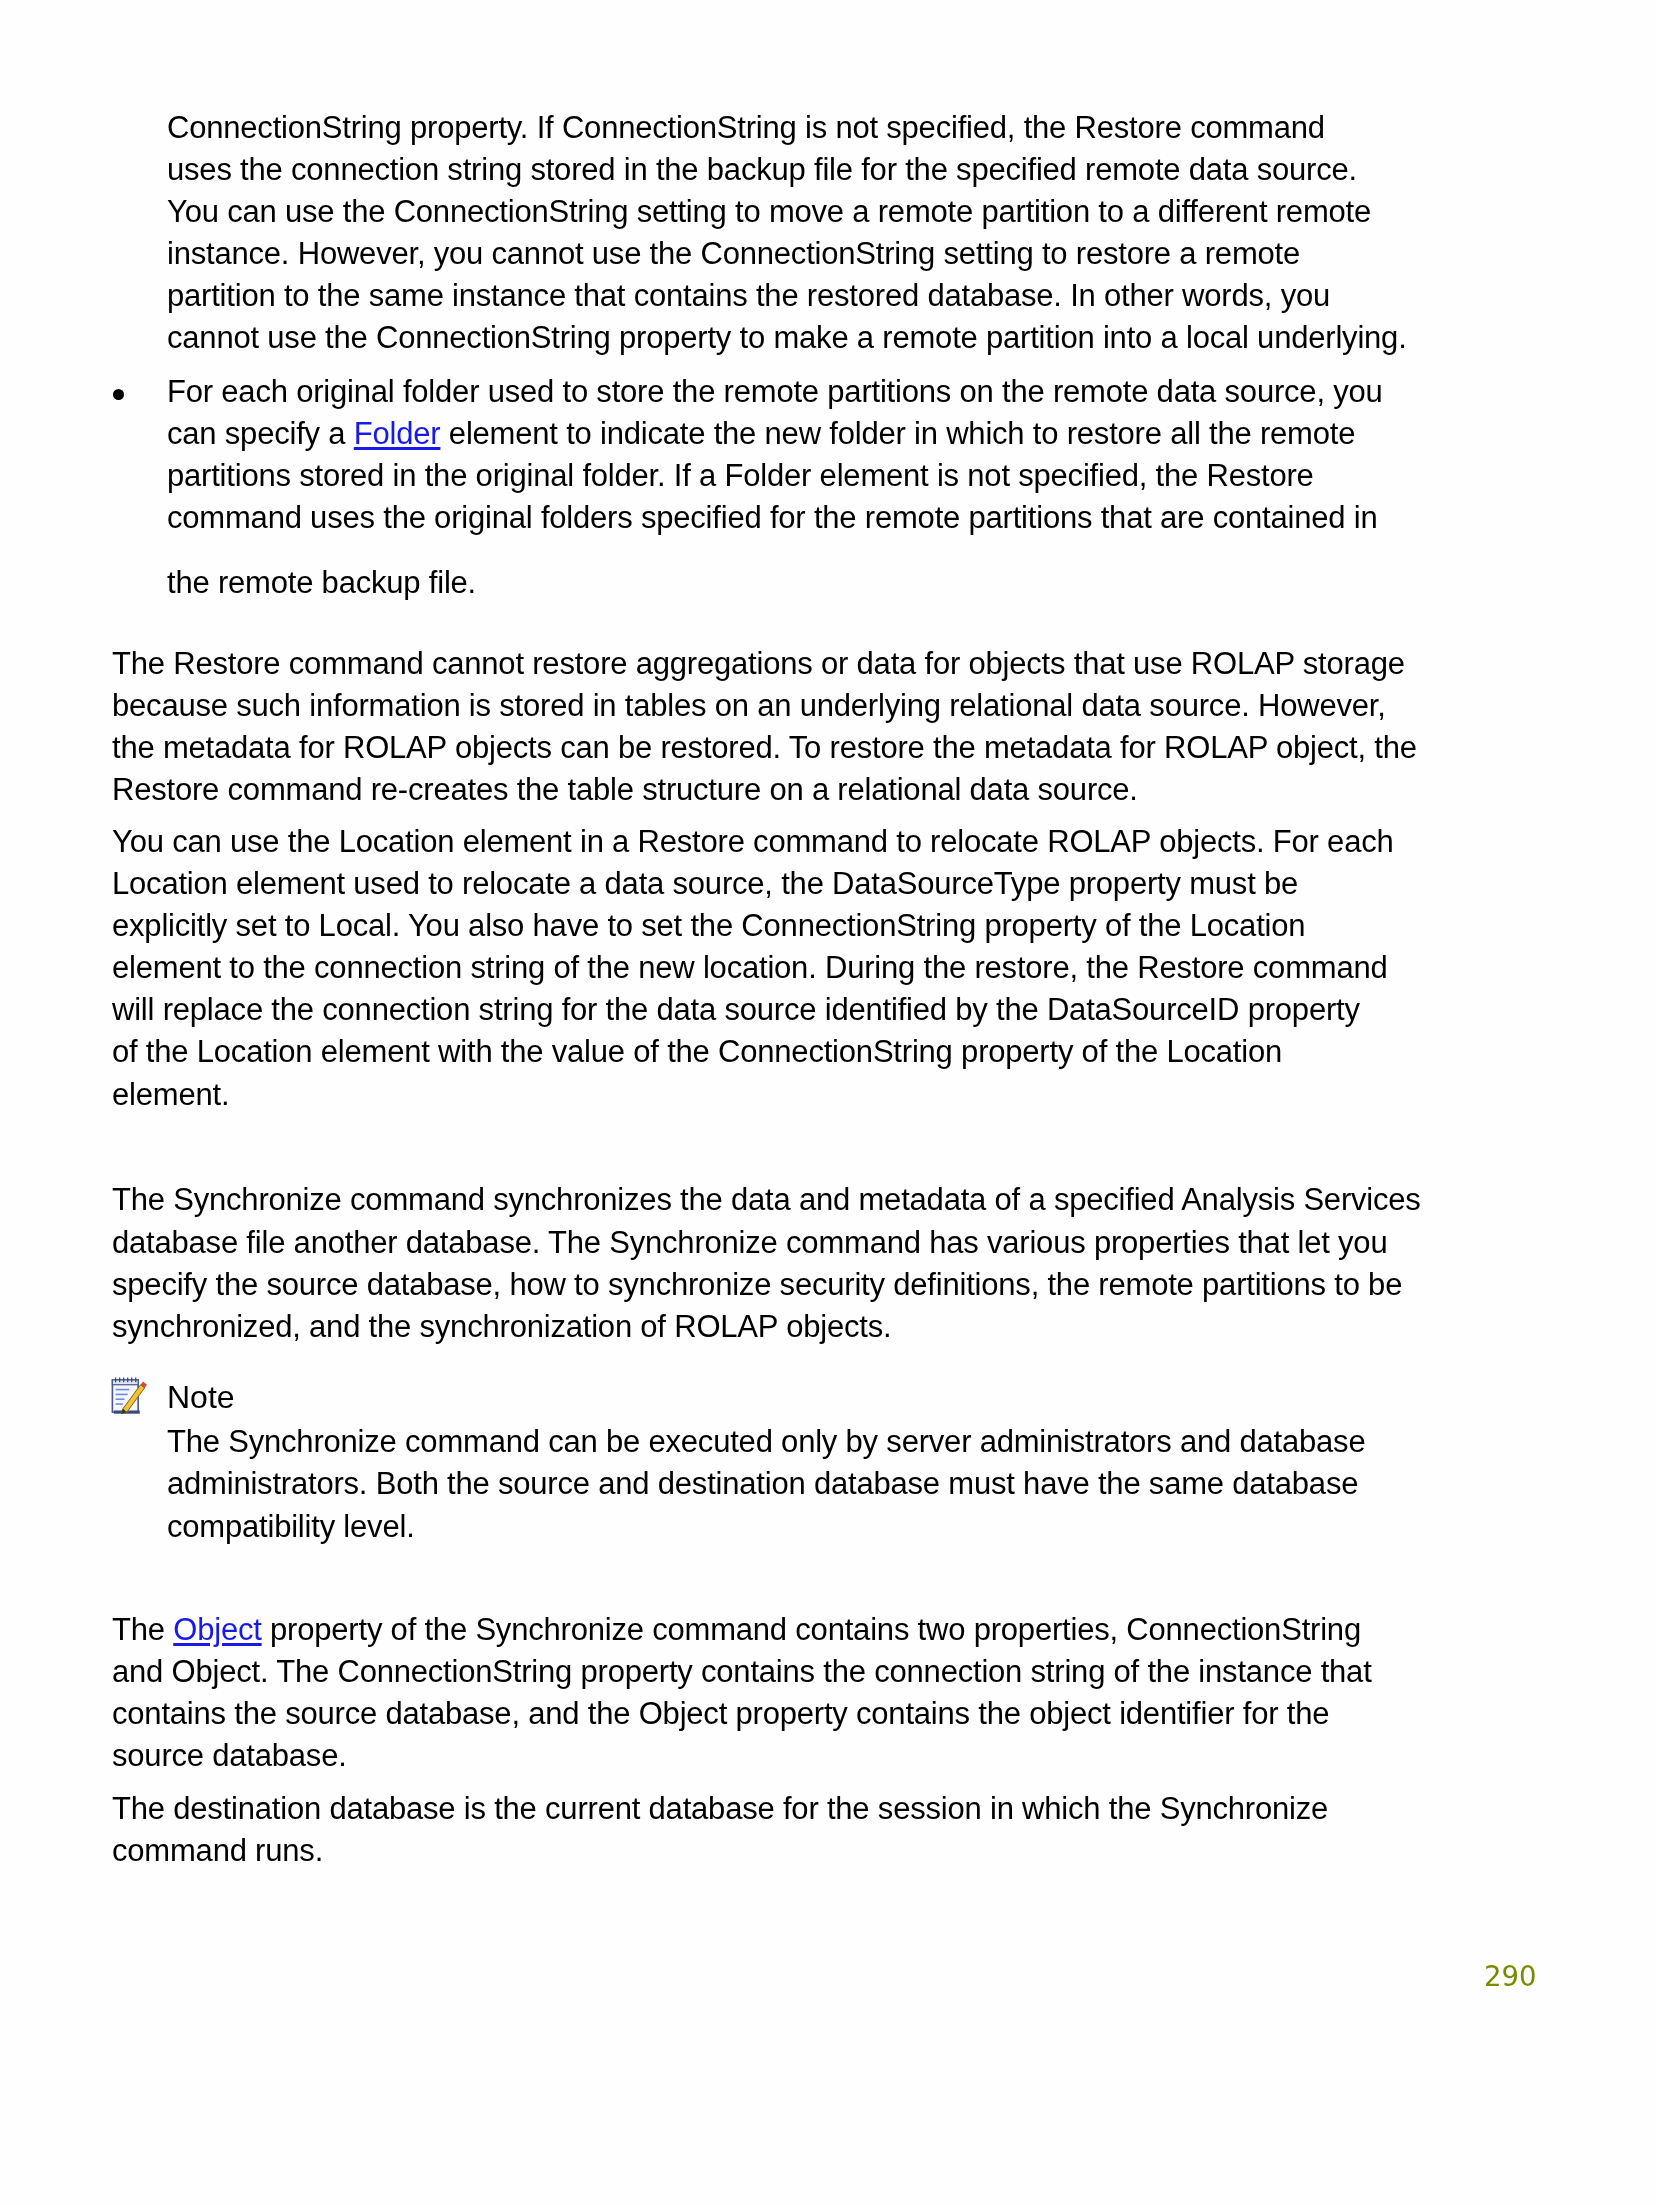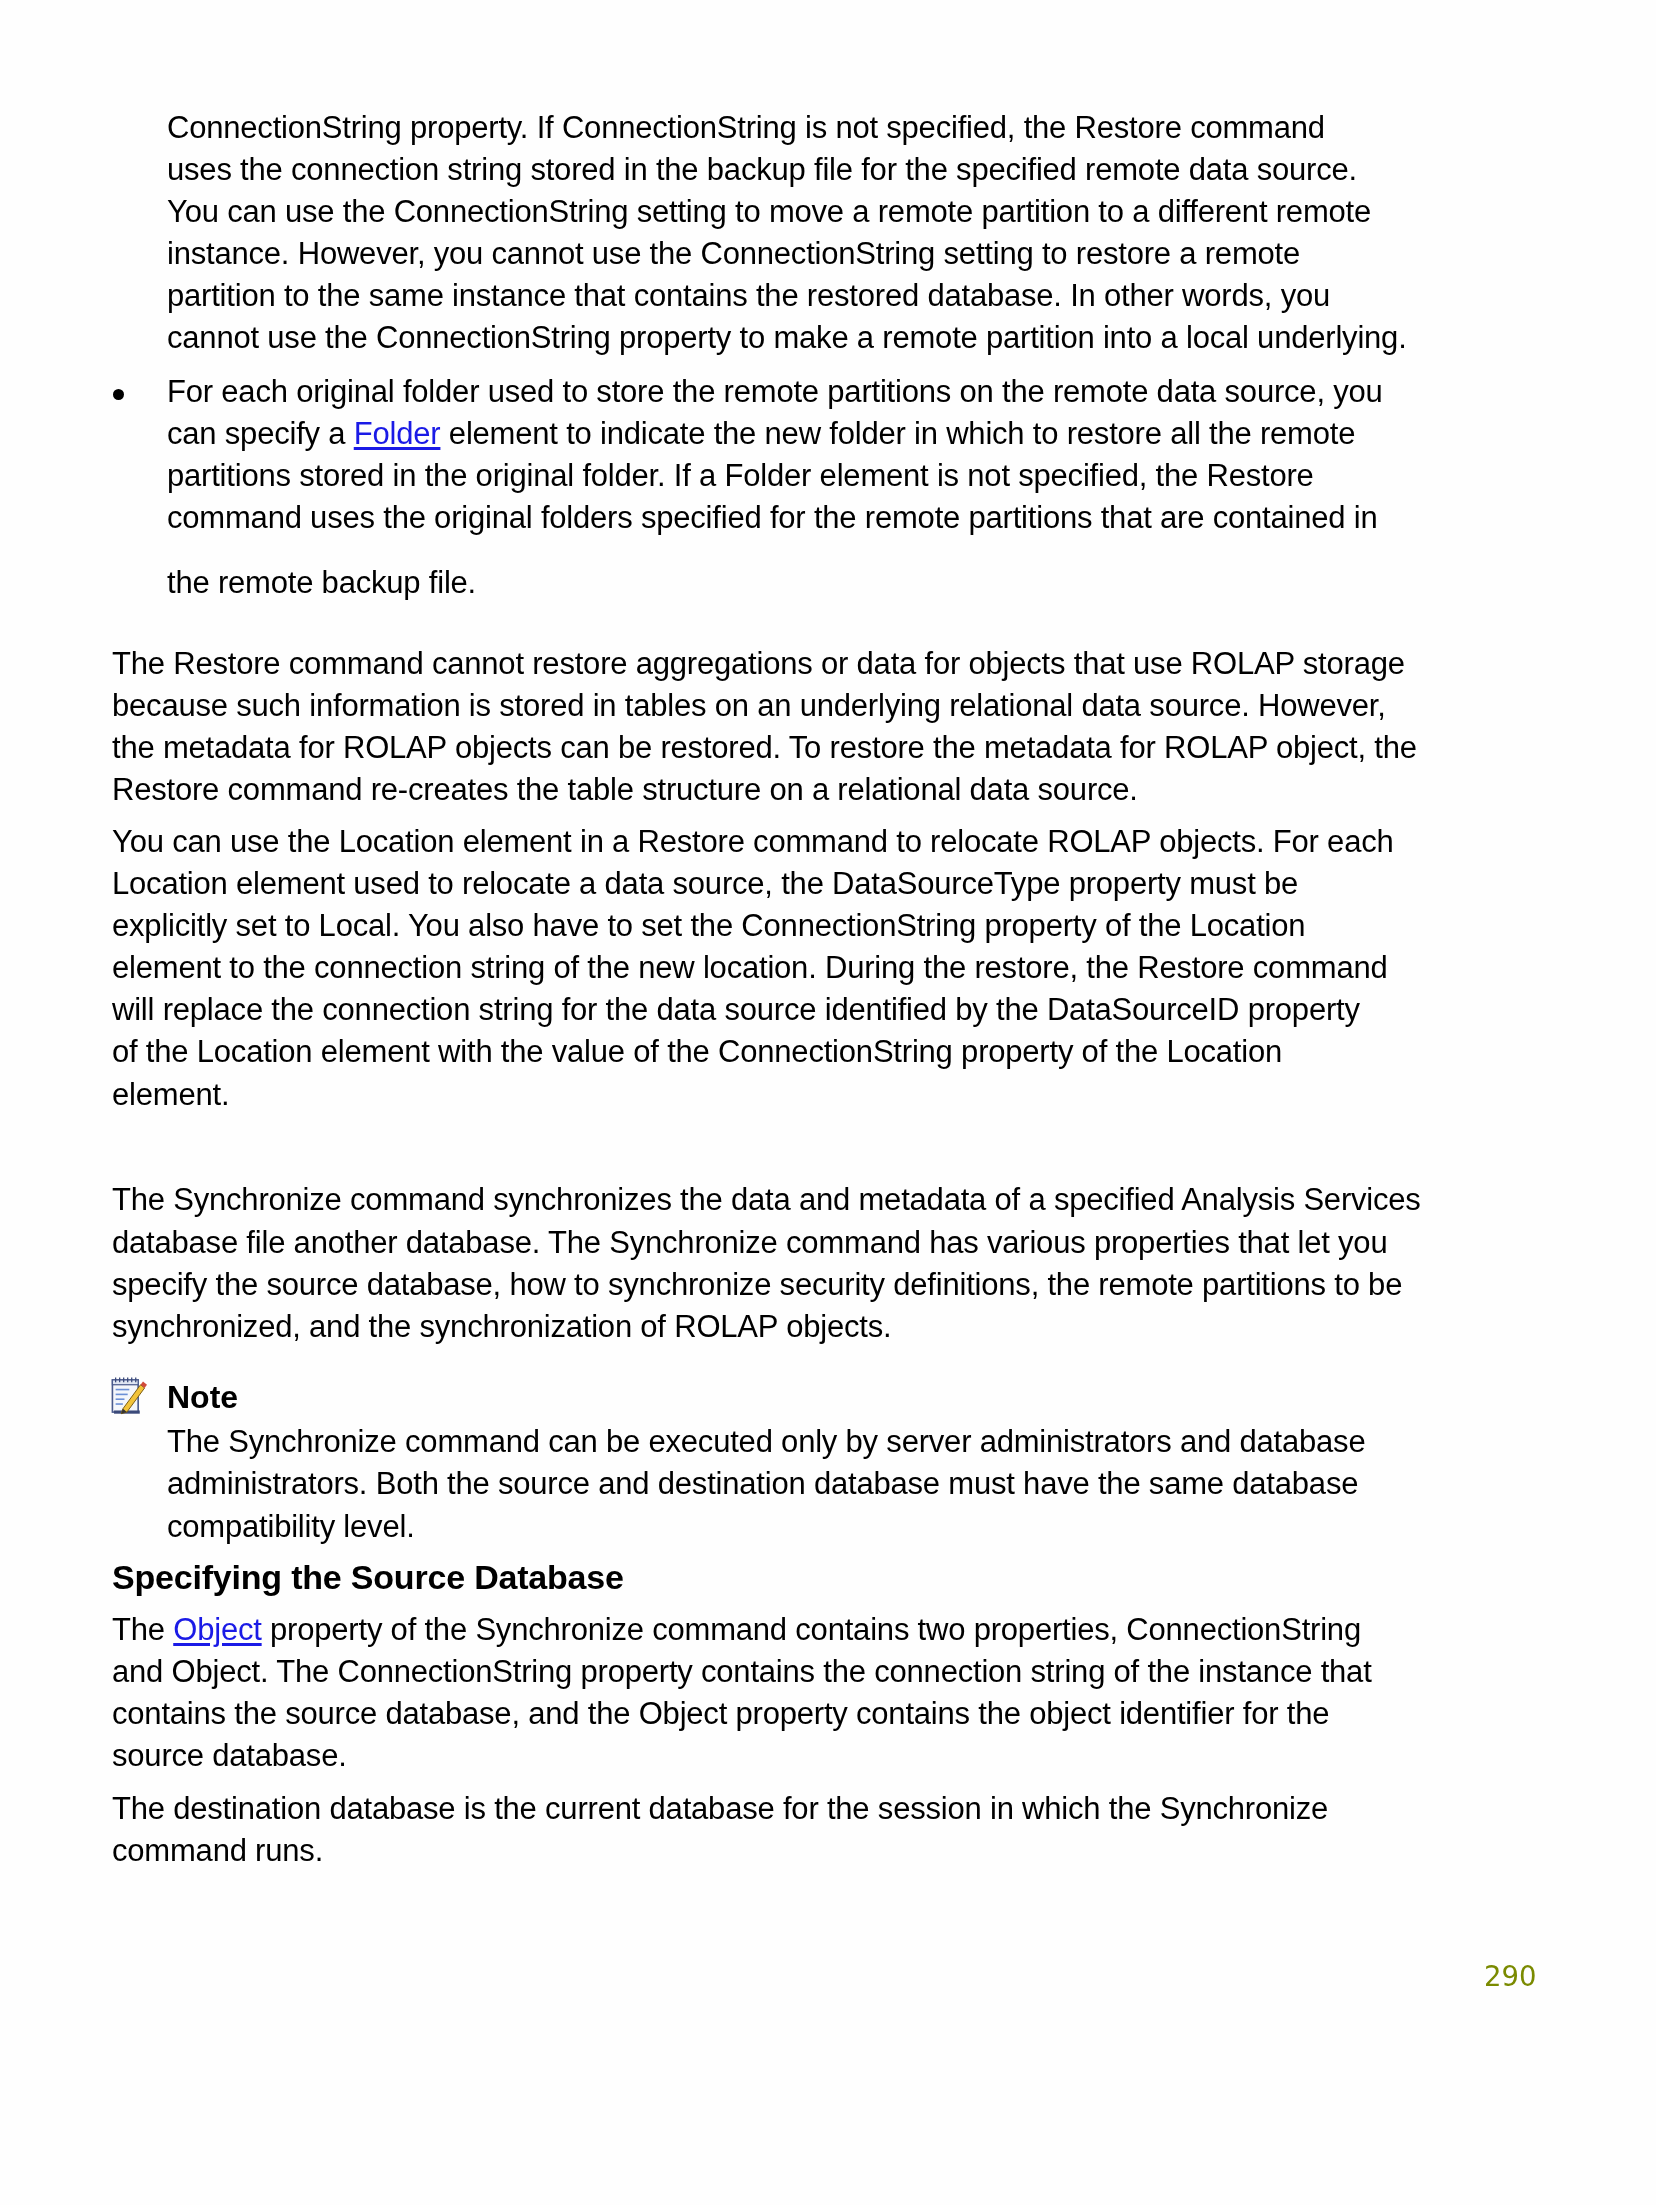--- a/index.html
+++ b/index.html
@@ -36,21 +36,21 @@
   .bullet {
     position: absolute;
     left: 113px;
     width: 11.3px; height: 11.3px;
     border-radius: 50%;
     background: #000;
   }
   .note-icon { position: absolute; left: 110px; top: 1375px; width: 37px; height: 42px; }
   .note-title {
     position: absolute; left: 167px; top: 1375px;
-    font-size: 32px; line-height: 45px; font-weight: bold; text-align: center;
+    font-size: 32px; line-height: 45px; font-weight: normal; text-align: center;
   }
   .page-number {
     position: absolute;
     left: 1484px; top: 1958px;
     font-size: 27.5px; line-height: 37px;
     color: #7a8a00;
     font-family: "DejaVu Sans", sans-serif;
   }
 </style>
 </head>
@@ -121,21 +121,20 @@
       <polygon points="16,42 38,12 43,16 21,46 14,48" fill="#f2c33a" stroke="#7a5a10" stroke-width="1.2"></polygon>
       <polygon points="38,12 41,8 46,12 43,16" fill="#d14a3a"></polygon>
       <polygon points="16,42 21,46 14,48" fill="#333"></polygon>
     </svg>
     <div class="note-title">Note</div>
     <div class="line x-indent" style="top:1421px"><span>The </span><b>Synchronize</b><span> command can be executed only by server administrators and database</span></div>
     <div class="line x-indent" style="top:1463px"><span>administrators. Both the source and destination database must have the same database</span></div>
     <div class="line x-indent" style="top:1506px"><span>compatibility level.</span></div>
   </div>
 
-  <div class="heading" style="top:1555px">Specifying the Source Database</div>
   <div>
     <div class="line x-body" style="top:1609px"><span>The </span><a class="link">Object</a><span> property of the </span><b>Synchronize</b><span> command contains two properties, </span><b>ConnectionString</b></div>
     <div class="line x-body" style="top:1651px"><span>and </span><b>Object</b><span>. The </span><b>ConnectionString</b><span> property contains the connection string of the instance that</span></div>
     <div class="line x-body" style="top:1693px"><span>contains the source database, and the </span><b>Object</b><span> property contains the object identifier for the</span></div>
     <div class="line x-body" style="top:1735px"><span>source database.</span></div>
   </div>
   <div>
     <div class="line x-body" style="top:1788px"><span>The destination database is the current database for the session in which the </span><b>Synchronize</b></div>
     <div class="line x-body" style="top:1830px"><span>command runs.</span></div>
   </div>

